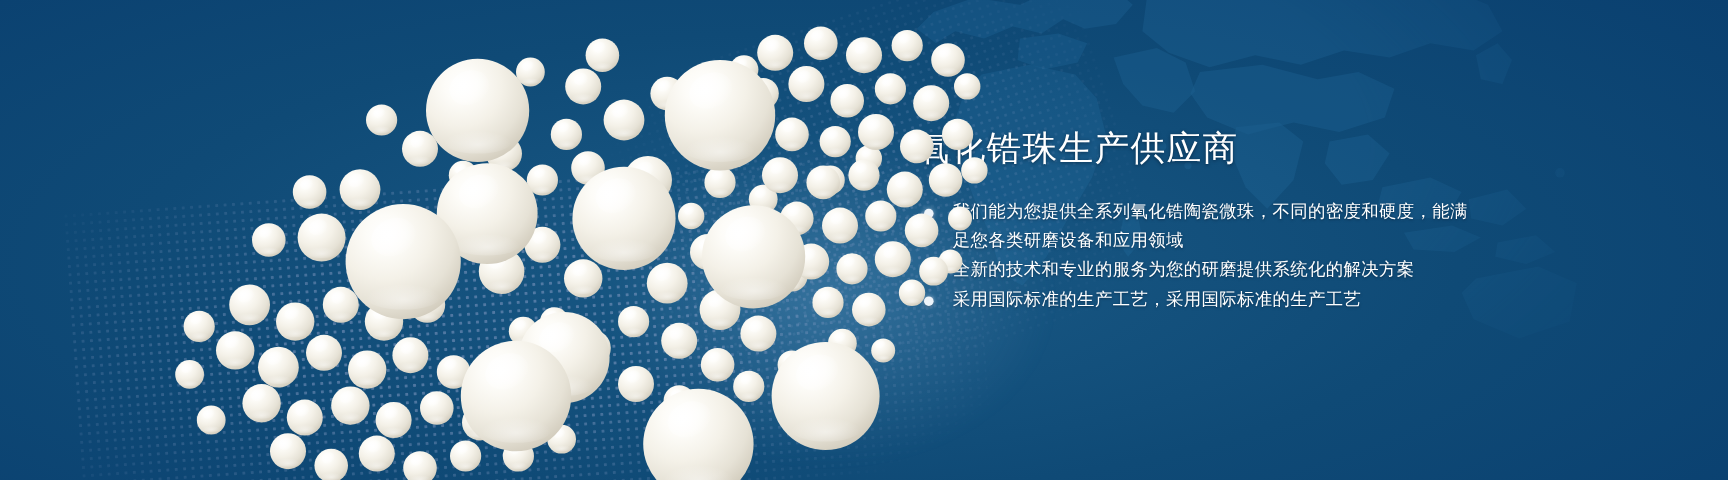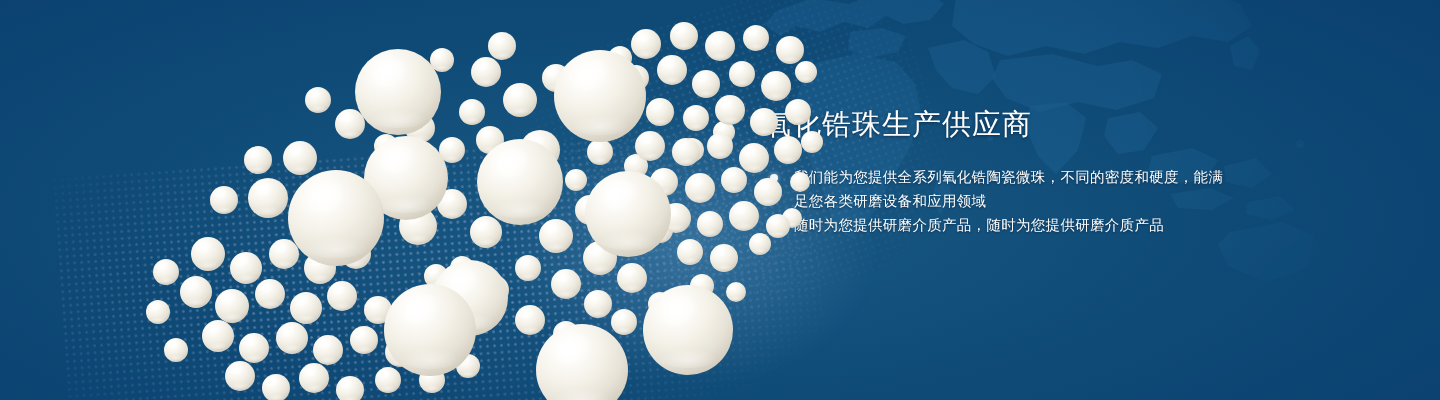--- a/index.html
+++ b/index.html
@@ -314,18 +314,22 @@
   <div class="copy">
     <div class="headline">氧化锆珠生产供应商</div>
 
     <ul class="bullets">
       <li class="bullet">
         <span class="dot"></span>
         <span>我们能为您提供全系列氧化锆陶瓷微珠，不同的密度和硬度，能满足您各类研磨设备和应用领域</span>
       </li>
       <li class="bullet">
         <span class="dot"></span>
-        <span>随时为您提供研磨介质产品，随时为您提供研磨介质产品</span>
+        <span>全新的技术和专业的服务为您的研磨提供系统化的解决方案</span>
+      </li>
+      <li class="bullet">
+        <span class="dot"></span>
+        <span>采用国际标准的生产工艺，采用国际标准的生产工艺</span>
       </li>
     </ul>
   </div>
 
 </div>
 
 </body></html>

